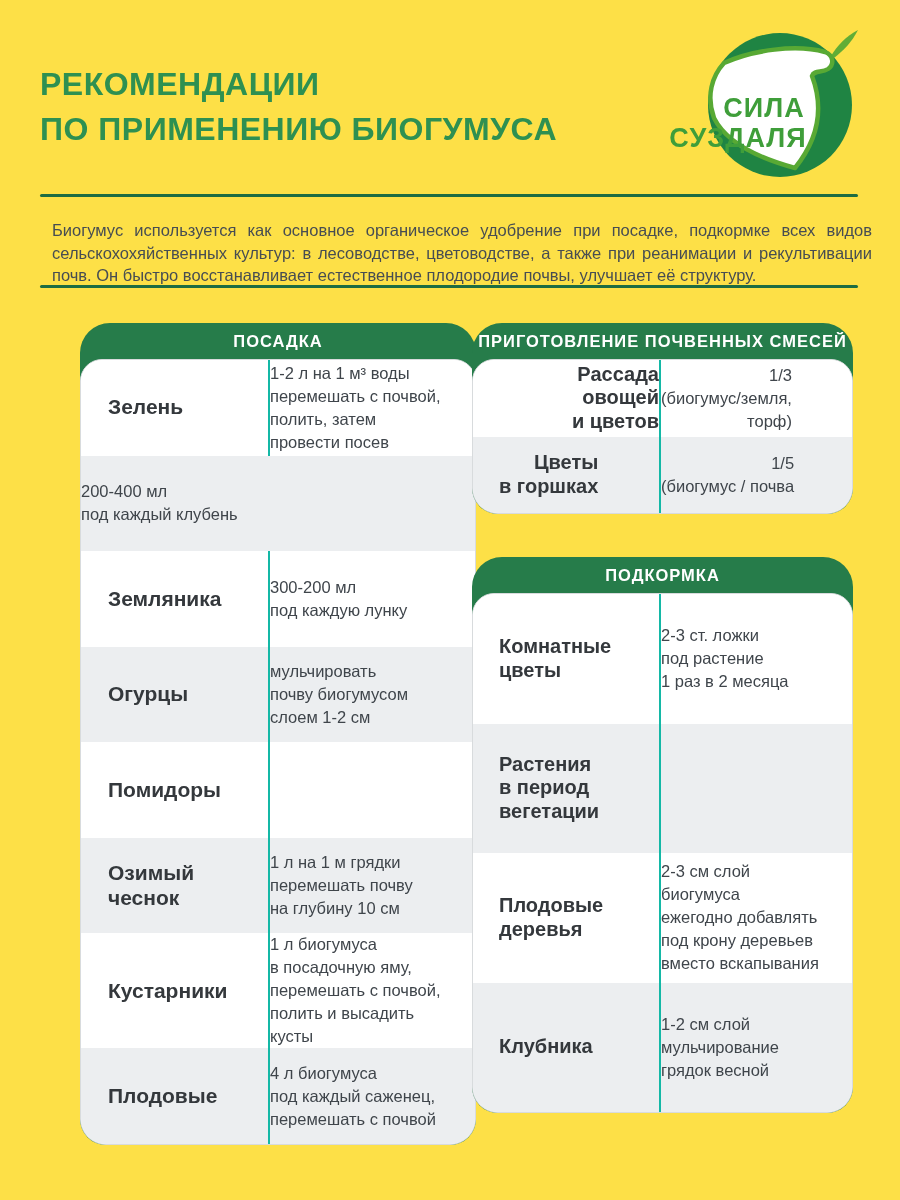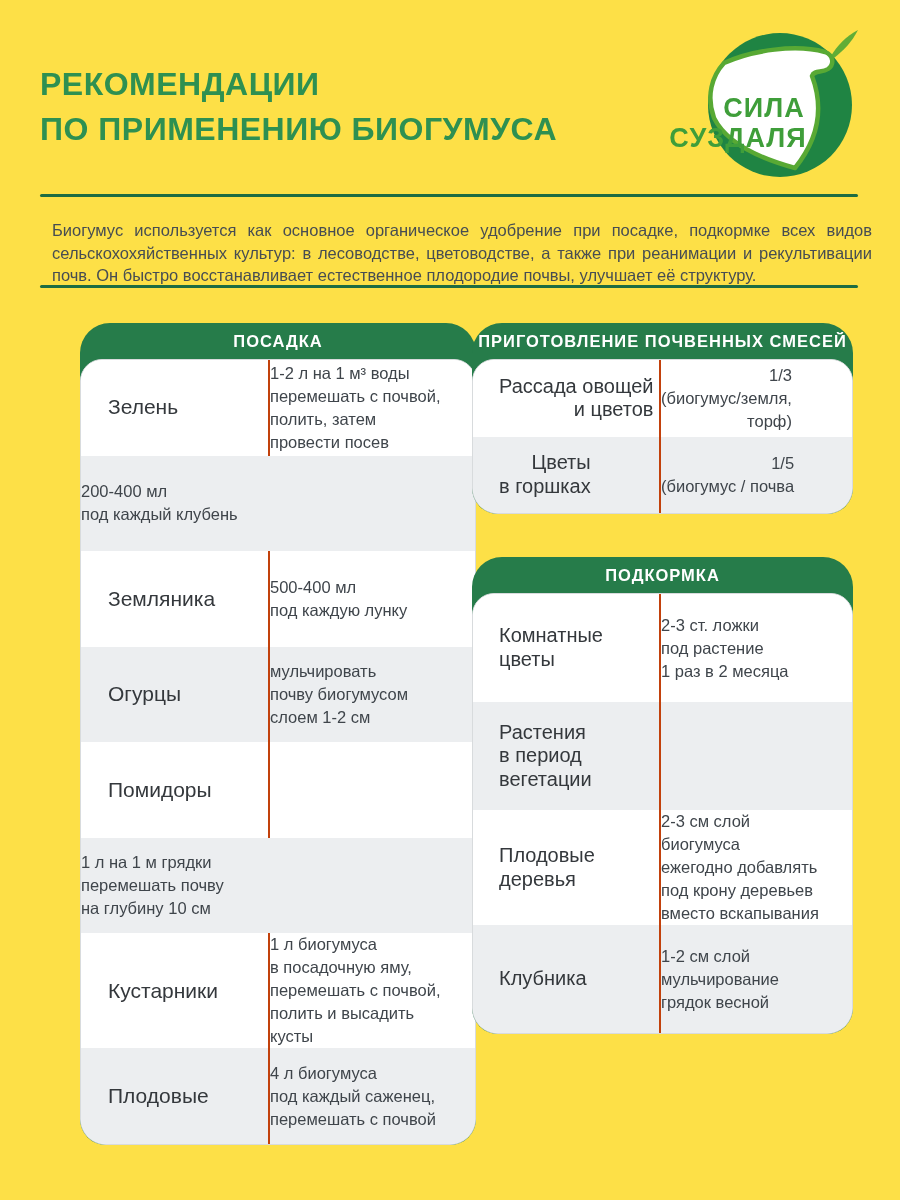--- a/index.html
+++ b/index.html
@@ -41,40 +41,40 @@
     color:#ffffff;font-weight:bold;font-size:16.5px;letter-spacing:1px;
   }
   .gtable-body{
     background:#ffffff;border:1px solid #d8dbdd;box-sizing:border-box;
     border-radius:22px 22px 26px 26px;overflow:hidden;display:grid;
   }
   .trow{display:grid;background:#ffffff;}
   .trow:nth-child(even){background:#eceef0;}
   .cell{display:flex;align-items:center;white-space:pre-line;box-sizing:border-box;}
   .cell-label{
-    padding-left:27px;font-weight:normal;color:#34383c;
-    border-right:2px solid #c2410c;line-height:1.18;
+    padding-left:27px;font-weight:bold;color:#34383c;
+    border-right:2px solid #14b8a6;line-height:1.18;
   }
   .cell-value{padding-right:8px;font-size:16.5px;line-height:23px;color:#3f454b;}
 
   
   .t-posadka{left:44px;top:323px;width:396px;margin-left:36px;}
   .t-posadka .gtable-body{height:786px;grid-template-rows:repeat(8,1fr);}
   .t-posadka .trow{grid-template-columns:189px 1fr;}
   .t-posadka .cell-label{font-size:21px;}
 
   
   .t-smesi{left:472px;top:323px;width:381px;text-align:right;}
   .t-smesi .gtable-body{height:155px;grid-template-rows:repeat(2,1fr);}
   .t-smesi .trow{grid-template-columns:188px 1fr;}
   .t-smesi .cell-label{font-size:20px;padding-left:26px;}
 
   
   .t-podkormka{left:472px;top:557px;width:381px;}
-  .t-podkormka .gtable-body{height:441px;grid-template-rows:repeat(4,1fr);}
+  .t-podkormka .gtable-body{height:520px;grid-template-rows:repeat(4,1fr);}
   .t-podkormka .trow{grid-template-columns:188px 1fr;}
   .t-podkormka .cell-label{font-size:20px;padding-left:26px;}
 </style>
 </head>
 <body>
 
 <div class="page">
 
   <h1 class="page-title">РЕКОМЕНДАЦИИ
 ПО ПРИМЕНЕНИЮ БИОГУМУСА</h1>
@@ -108,33 +108,35 @@
 перемешать с почвой,
 полить, затем
 провести посев</div>
       </div>
       <div class="trow">
         <div class="cell cell-value">200-400 мл
 под каждый клубень</div>
       </div>
       <div class="trow">
         <div class="cell cell-label">Земляника</div>
-        <div class="cell cell-value">500-400 мл
+        <div class="cell cell-value">300-200 мл
 под каждую лунку</div>
       </div>
       <div class="trow">
         <div class="cell cell-label">Огурцы</div>
         <div class="cell cell-value">мульчировать
 почву биогумусом
 слоем 1-2 см</div>
       </div>
       <div class="trow">
         <div class="cell cell-label">Помидоры</div>
       </div>
       <div class="trow">
+        <div class="cell cell-label">Озимый
+чеснок</div>
         <div class="cell cell-value">1 л на 1 м грядки
 перемешать почву
 на глубину 10 см</div>
       </div>
       <div class="trow">
         <div class="cell cell-label">Кустарники</div>
         <div class="cell cell-value">1 л биогумуса
 в посадочную яму,
 перемешать с почвой,
 полить и высадить

